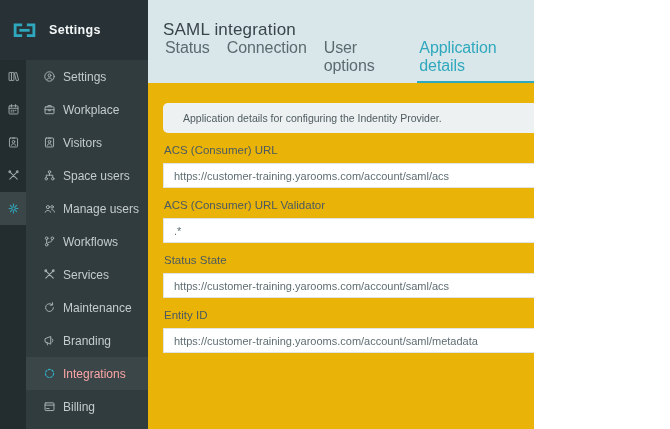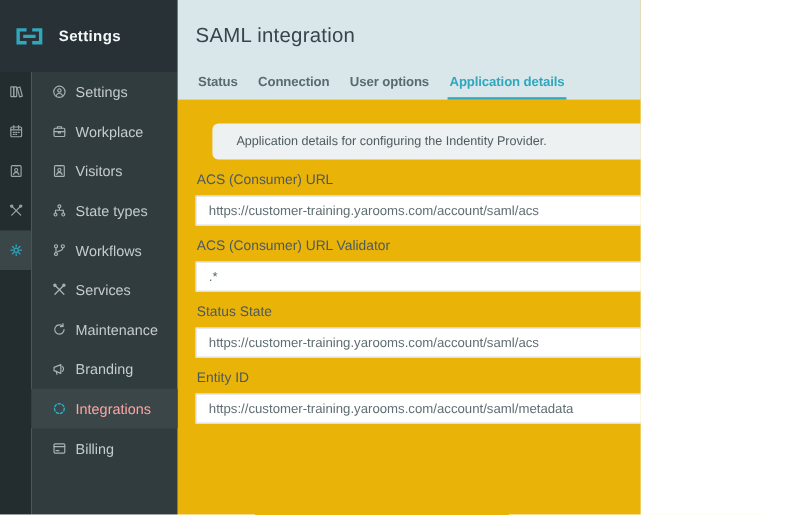--- a/index.html
+++ b/index.html
@@ -21,26 +21,26 @@
              color:#c4cccd;font-size:12px;cursor:pointer;white-space:nowrap;}
   .side-item .icn{color:#a9b3b5;display:flex;align-items:center;}
   .side-item.active{background:#3b4649;color:#fca5a5;margin-left:-26px;padding-left:43px;}
   .side-item.active .icn{color:#2fb0c4;}
 
   
   .main{position:absolute;left:148px;top:0;right:0;bottom:0;background:#eab308;}
   .page-head{position:relative;height:83px;background:#d9e7ea;box-sizing:border-box;}
   .page-title{margin:0;padding:20px 0 0 15px;font-size:17px;font-weight:500;color:#39454b;letter-spacing:.2px;}
   .tabs{position:absolute;left:15px;bottom:0;display:flex;gap:13px;}
-  .tab{padding:0 2px 8px 2px;font-size:11px;color:#5a6b70;cursor:pointer;letter-spacing:-.1px;font-weight:bold;}
+  .tab{padding:0 2px 8px 2px;font-size:16px;color:#5a6b70;cursor:pointer;letter-spacing:-.1px;}
   .tab.active{color:#2fa8bd;border-bottom:2px solid #2fa8bd;padding-bottom:6px;}
 
   .content{padding:20px 0 0 15px;}
   .banner{width:465px;height:30px;background:#eef1f1;border-radius:5px;display:flex;align-items:center;
-          padding-left:20px;box-sizing:border-box;font-size:10.5px;color:#4e5c61;margin-left:14px;}
+          padding-left:20px;box-sizing:border-box;font-size:10.5px;color:#4e5c61;}
   .form{margin-top:9px;}
   .field-group{margin-bottom:9px;}
   .field-label{display:block;font-size:11.5px;color:#4b5a60;padding:2px 0 7px 1px;}
   .field-input{display:block;width:465px;height:25px;box-sizing:border-box;border:1px solid #dfe3e4;
                border-radius:0;padding:0 10px;font-family:"Liberation Sans",sans-serif;
                font-size:11px;color:#5f6e73;background:#fff;outline:none;}
   svg{display:block;}
 </style>
 </head>
 <body>
@@ -128,21 +128,32 @@
     </div>
     <div class="side-item">
       <span class="icn">
         <svg width="13" height="13" viewBox="0 0 16 16" fill="none" stroke="currentColor" stroke-width="1.2" stroke-linecap="round">
           <circle cx="8" cy="3.6" r="1.5"></circle>
             <circle cx="4" cy="12" r="1.5"></circle>
             <circle cx="12" cy="12" r="1.5"></circle>
           <path d="M8 5.2v2.4M8 7.6H4v2.8M8 7.6h4v2.8"></path>
         </svg>
         </span>
-      <span>State types</span>
+      <span>Space users</span>
+    </div>
+    <div class="side-item">
+      <span class="icn">
+        <svg width="13" height="13" viewBox="0 0 16 16" fill="none" stroke="currentColor" stroke-width="1.2" stroke-linecap="round">
+          <circle cx="6" cy="6.3" r="1.9"></circle>
+            <path d="M2.6 12.6c.5-3 6.3-3 6.8 0"></path>
+          <circle cx="11.2" cy="6" r="1.6"></circle>
+            <path d="M10.9 9.4c1.7.1 2.9 1 3.1 3"></path>
+        </svg>
+        </span>
+      <span>Manage users</span>
     </div>
     <div class="side-item">
       <span class="icn">
         <svg width="13" height="13" viewBox="0 0 16 16" fill="none" stroke="currentColor" stroke-width="1.2" stroke-linecap="round">
           <circle cx="4.5" cy="4" r="1.6"></circle>
             <circle cx="4.5" cy="12" r="1.6"></circle>
             <circle cx="11.5" cy="4" r="1.6"></circle>
           <path d="M4.5 5.6v4.8M11.5 5.6c0 3.2-3.2 3-5.2 3.6"></path>
         </svg>
         </span>

